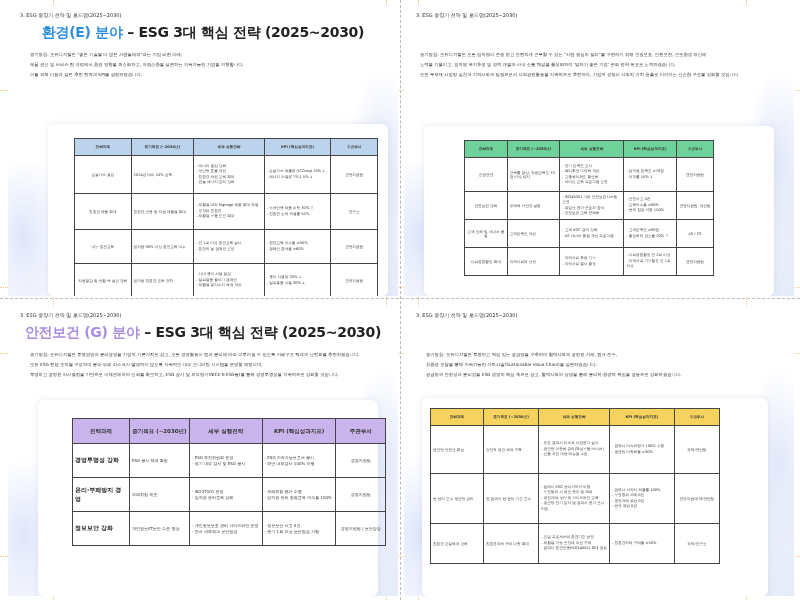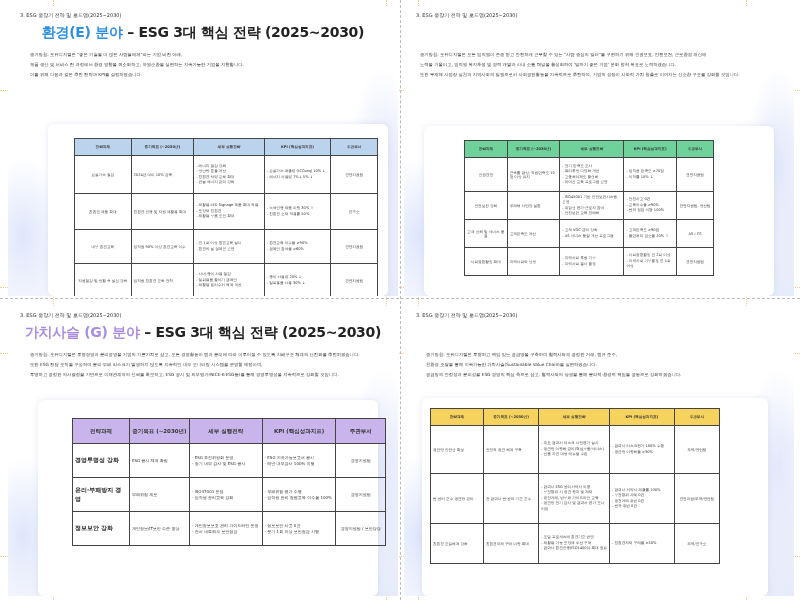--- a/index.html
+++ b/index.html
@@ -234,21 +234,21 @@
   </tbody>
     </table>
 </section>
 
 <section class="page" style="left:8px;top:306px;">
   <div class="bg"></div>
     <div class="blob"></div>
     <div class="blob2"></div>
   <div class="crumb">3. ESG 중장기 전략 및 로드맵(2025~2030)</div>
   <div class="title">
-    <span class="acc" style="color:#a98ee0">가치사슬 (G) 분야</span><span> – ESG 3대 핵심 전략 (2025~2030)</span>
+    <span class="acc" style="color:#a98ee0">안전보건 (G) 분야</span><span> – ESG 3대 핵심 전략 (2025~2030)</span>
   </div>
   <div class="intro" style="left:22px;">
     <div>중기방침: 포유디지털은 투명경영과 윤리경영을 기업의 기본가치로 삼고, 모든 경영활동이 법과 윤리에 따라 이루어질 수 있도록 지배구조 체계의 선진화를 추진하겠습니다.</div>
     <div>또한 ESG 전담 조직을 구성하여 윤리·부패 리스크가 발생하지 않도록 지속적인 내부 모니터링 시스템을 운영할 예정이며,</div>
     <div>투명하고 공정한 의사결정을 기반으로 이해관계자의 신뢰를 확보하고, ESG 공시 및 외부평가(NICE·K-ESG등)를 통해 경영투명성을 지속적으로 강화할 것입니다.</div>
   </div>
   <div class="card" style="left:30px;top:94px;width:340px;height:196px;"></div>
   <table class="big" style="left:64px;top:112px;width:314px;font-size:4px;">
     <tbody>
         <tr style="background:#c9b5ec;">

